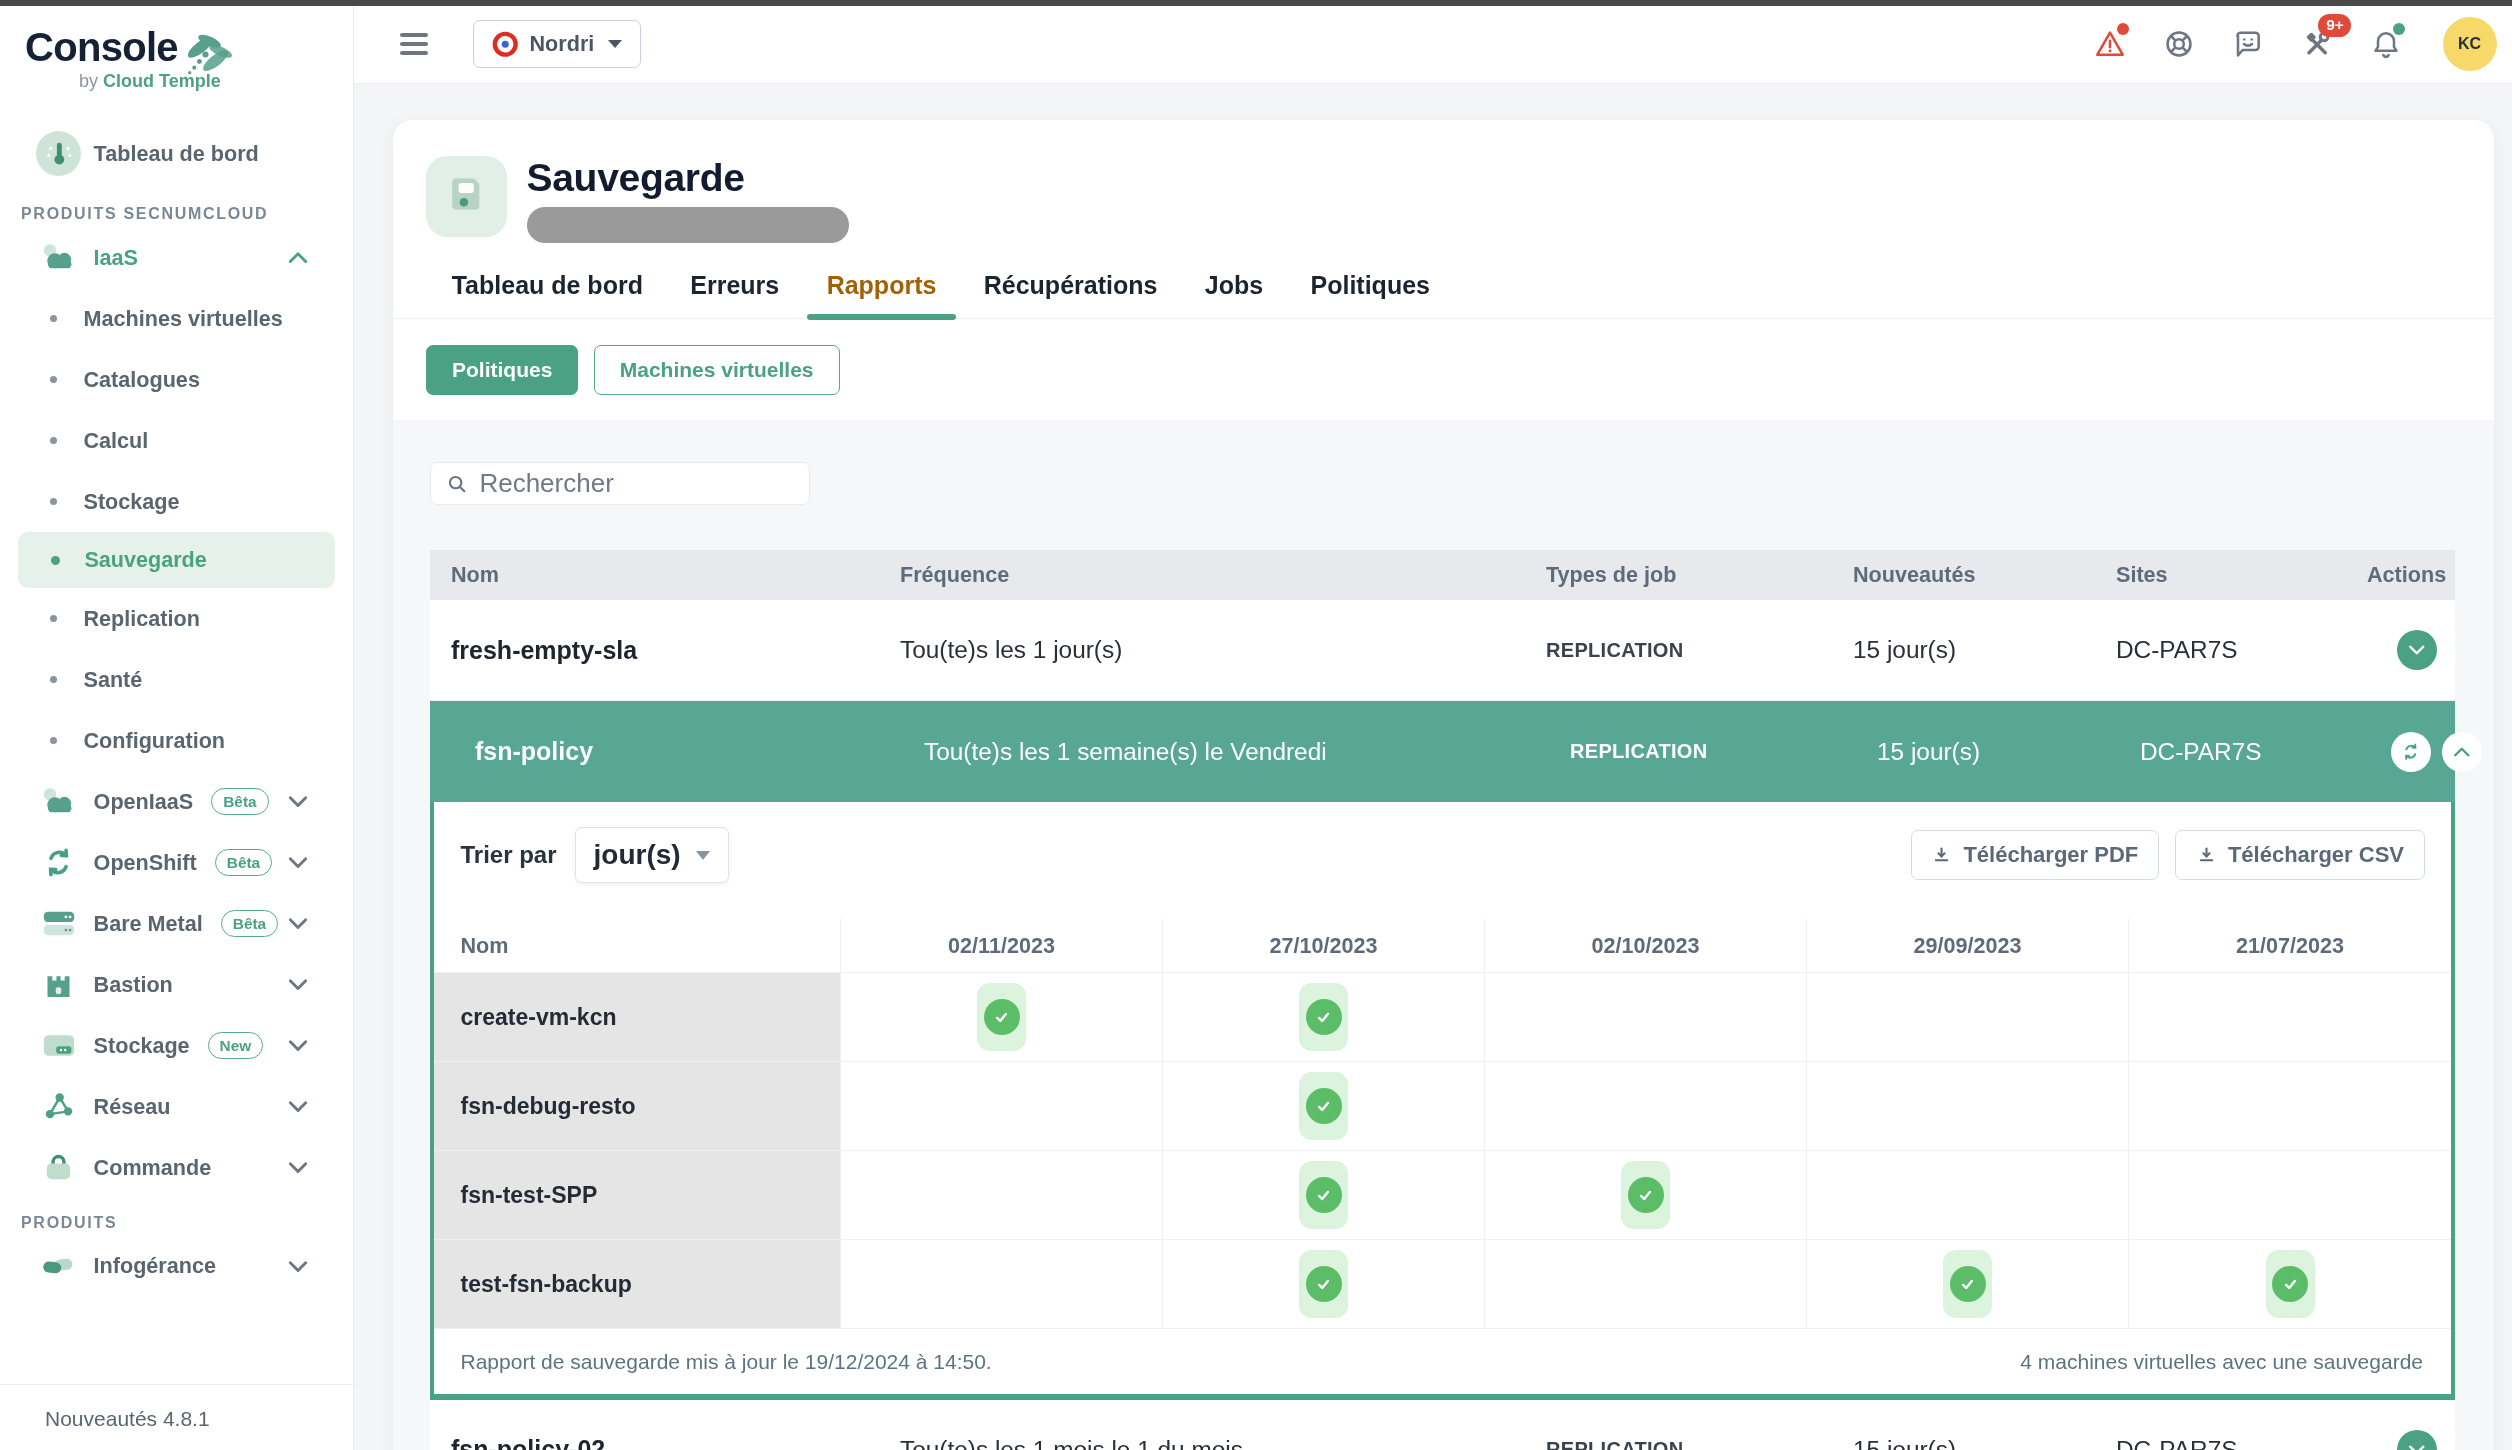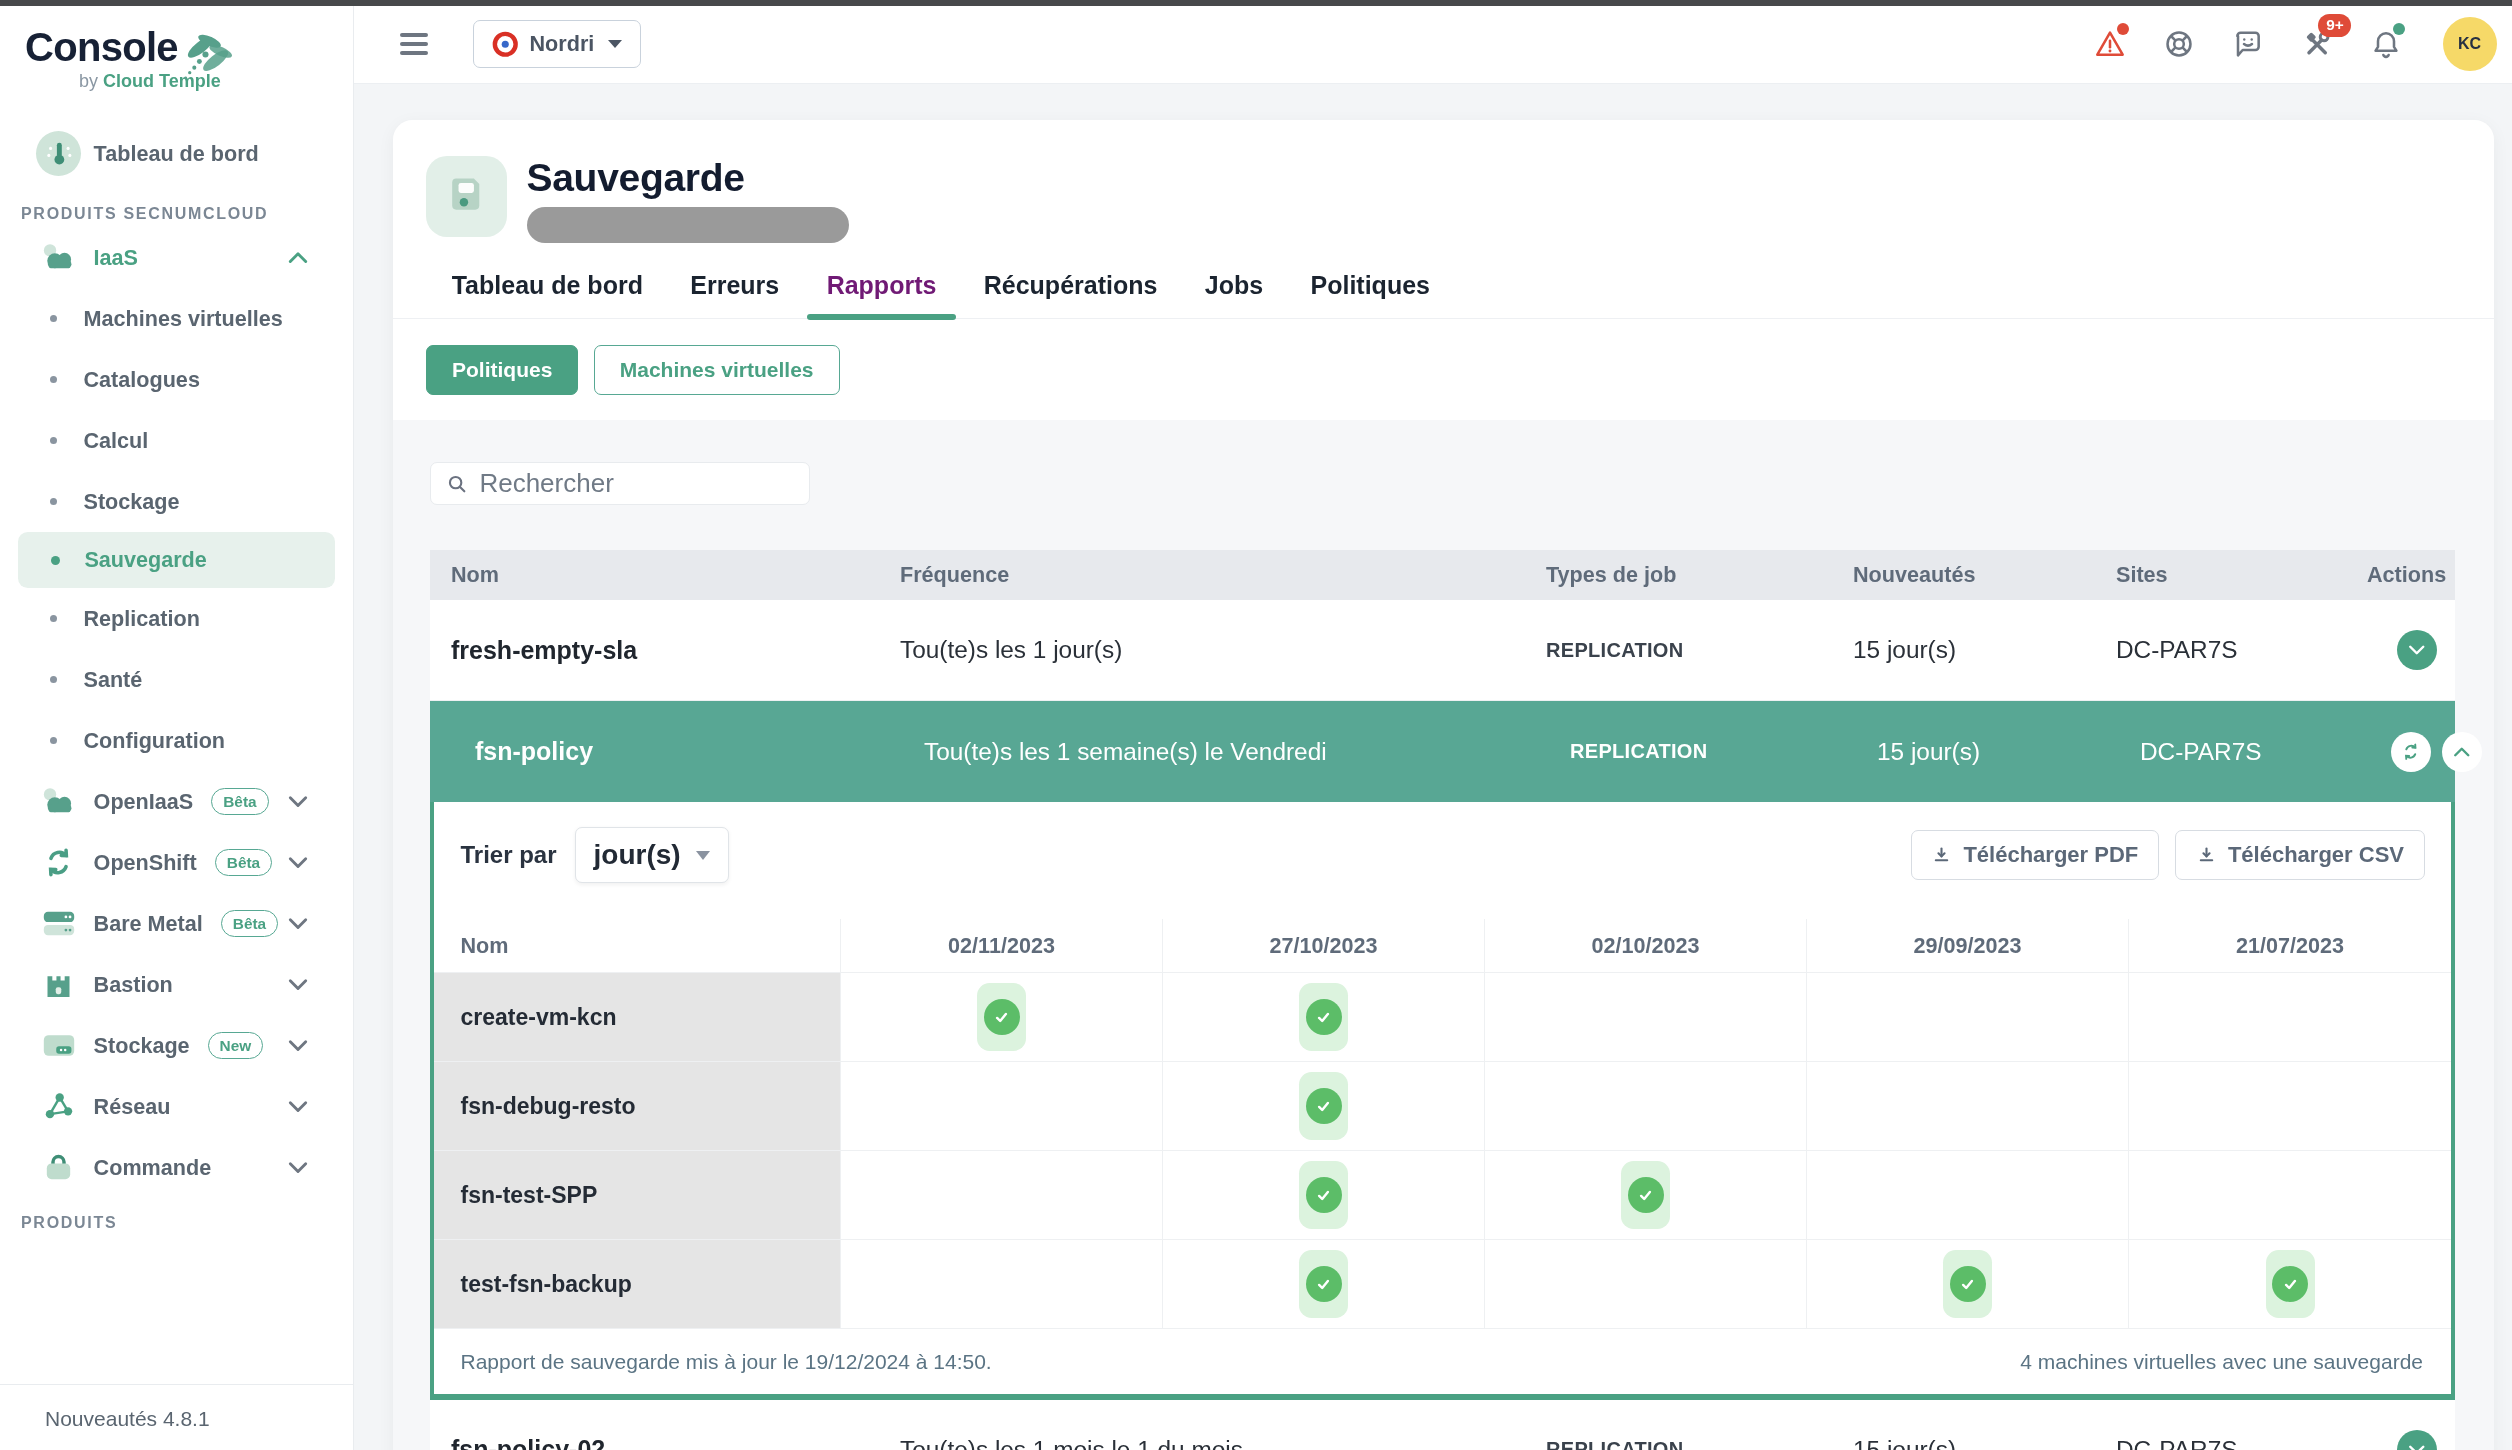--- a/index.html
+++ b/index.html
@@ -70,21 +70,21 @@
   .head-icon { width:81px; height:81px; border-radius:21px; background:#e2efe8;
                display:flex; align-items:center; justify-content:center; flex:none; }
   .head-text { margin-left:19.5px; }
   .page-title { font-size:39px; font-weight:800; color:#131c2f; letter-spacing:-0.3px; }
   .skeleton { margin-top:7px; width:322px; height:36px; border-radius:18px; background:#9a9a9a; }
 
   .tabs { display:flex; gap:14px; padding:0 0 0 42px; margin-top:15.4px;
           border-bottom:1.4px solid #eef0f3; }
   .tab { font-size:25px; font-weight:600; color:#1b2430; padding:12.6px 16.7px 18px;
          position:relative; cursor:pointer; white-space:nowrap; }
-  .tab.active { color:#701a75; font-weight:700; }
+  .tab.active { color:#a16207; font-weight:700; }
   .tab.active::after { content:""; position:absolute; left:-2.8px; right:-2.8px; bottom:-2.1px;
                        height:5.6px; border-radius:3.5px; background:#4aa183; }
 
   .toggle-row { padding:26.5px 33px 25px; display:flex; gap:15.4px; }
   .toggle-btn { font-size:21px; font-weight:600; border-radius:7px; padding:12px 25px; cursor:pointer; }
   .toggle-btn.on { background:#4aa183; color:#fff; border:1.4px solid #4aa183; }
   .toggle-btn.off { background:#fff; color:#4aa183; border:1.4px solid #57a893; }
 
   .gray-section { background:#f6f7f9; padding:42px 39px 56px 37px; min-height:1033px; }
   .search-box { width:380px; height:43px; background:#fff; border:0.7px solid #e8ebee;
@@ -363,20 +363,34 @@
         <span class="chev">
             <svg width="24" height="15.4" viewBox="0 0 24 16" fill="none" stroke="#6e7681" stroke-width="3" stroke-linecap="round" stroke-linejoin="round">
               <polyline points="4 4 12 12 20 4"></polyline>
             </svg>
           </span>
       </div>
 
 
       <div class="section-label" style="margin-top:15.4px;">PRODUITS</div>
 
+      <div class="side-item">
+        <span class="icn">
+          <svg width="39" height="28" viewBox="0 0 56 40">
+            <rect x="22" y="10" width="26" height="16" rx="8" fill="#b9d8c9" transform="rotate(-6 35 18)"></rect>
+            <rect x="6" y="14" width="26" height="16" rx="8" fill="#4a9a80" transform="rotate(6 19 22)"></rect>
+          </svg>
+        </span>
+        <span>Infogérance</span>
+        <span class="chev">
+            <svg width="24" height="15.4" viewBox="0 0 24 16" fill="none" stroke="#6e7681" stroke-width="3" stroke-linecap="round" stroke-linejoin="round">
+              <polyline points="4 4 12 12 20 4"></polyline>
+            </svg>
+          </span>
+      </div>
 
       <div style="flex:1"></div>
       <div class="side-divider"></div>
       <div class="side-footer">Nouveautés 4.8.1</div>
     </nav>
   </aside>
 
   <div class="main">
     <header class="topbar">
       <div class="burger">

